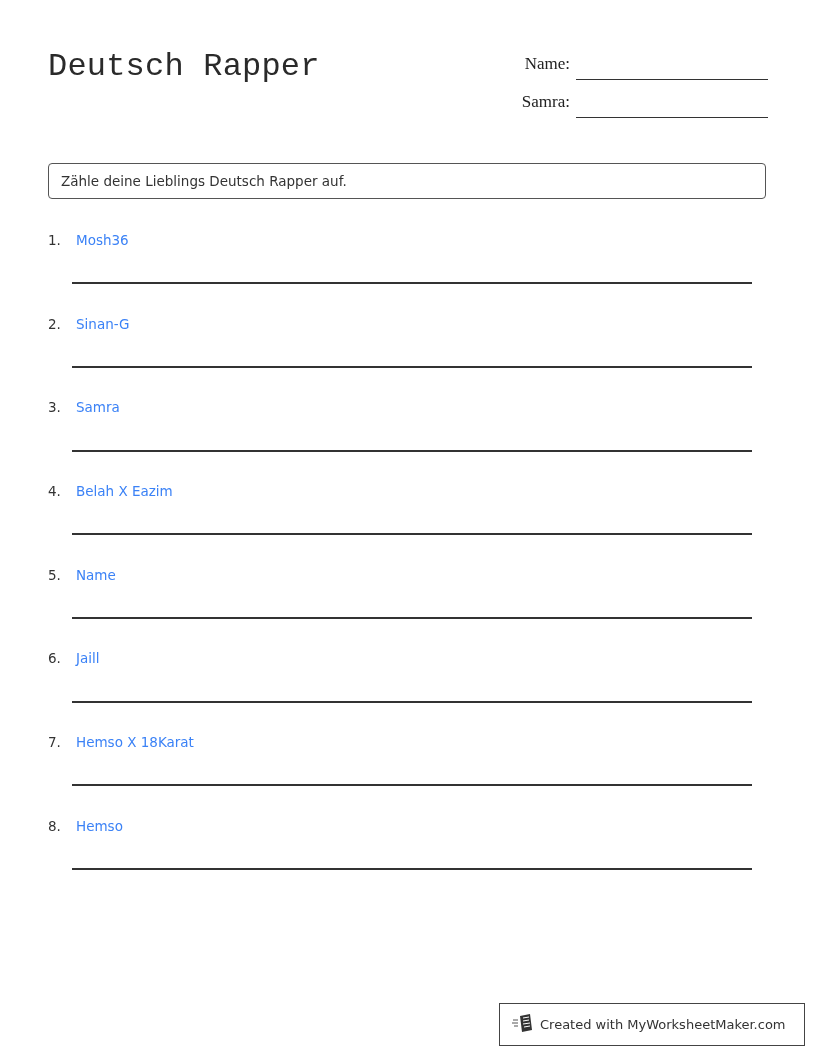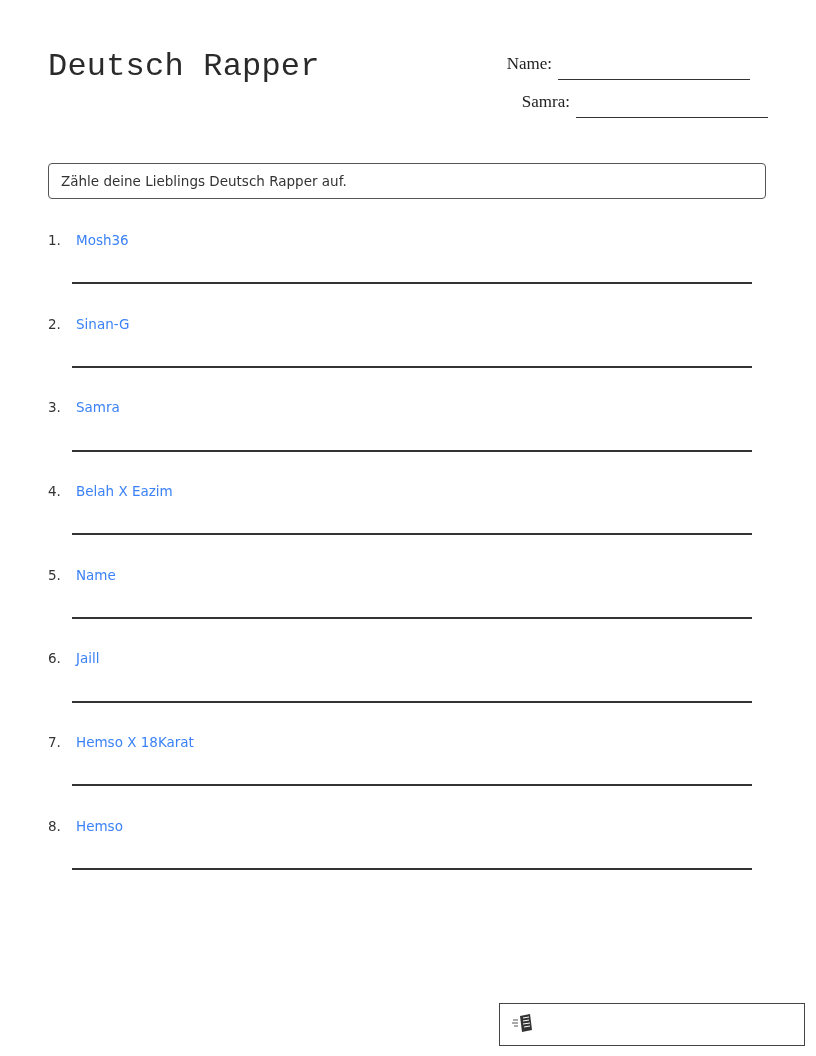--- a/index.html
+++ b/index.html
@@ -34,21 +34,21 @@
       display: flex; align-items: center; padding-left: 12px;
       font-size: 13px; color: #333;
     }
     .footer svg { margin-right: 6px; }
   </style>
 </head>
 <body>
 
 <div class="title">Deutsch Rapper</div>
 
-<div class="meta-row" style="left:482px; top:54px;">
+<div class="meta-row" style="left:500px; top:54px;">
   <span class="meta-label">Name:</span>
   <span class="meta-line"></span>
 </div>
 <div class="meta-row" style="left:500px; top:92px;">
   <span class="meta-label">Samra:</span>
   <span class="meta-line"></span>
 </div>
 
 <div class="instructions">Zähle deine Lieblings Deutsch Rapper auf.</div>
 
@@ -96,13 +96,14 @@
 <div class="footer">
   <span>
     <svg width="22" height="20" viewBox="0 0 22 20">
       <line x1="1" y1="7" x2="6" y2="7" stroke="#555" stroke-width="1"></line>
       <line x1="0" y1="10" x2="6" y2="10" stroke="#555" stroke-width="1"></line>
       <line x1="2" y1="13" x2="6" y2="13" stroke="#555" stroke-width="1"></line>
       <path d="M8 3 L18 1 L20 17 L10 19 Z" fill="#333"></path>
       <path d="M11 5 L17 4 M11 8 L17 7 M11 11 L18 10 M12 14 L18 13" stroke="#fff" stroke-width="1"></path>
     </svg>
   </span>
+  <span>Created with MyWorksheetMaker.com</span>
 </div>
 
 </body></html>

